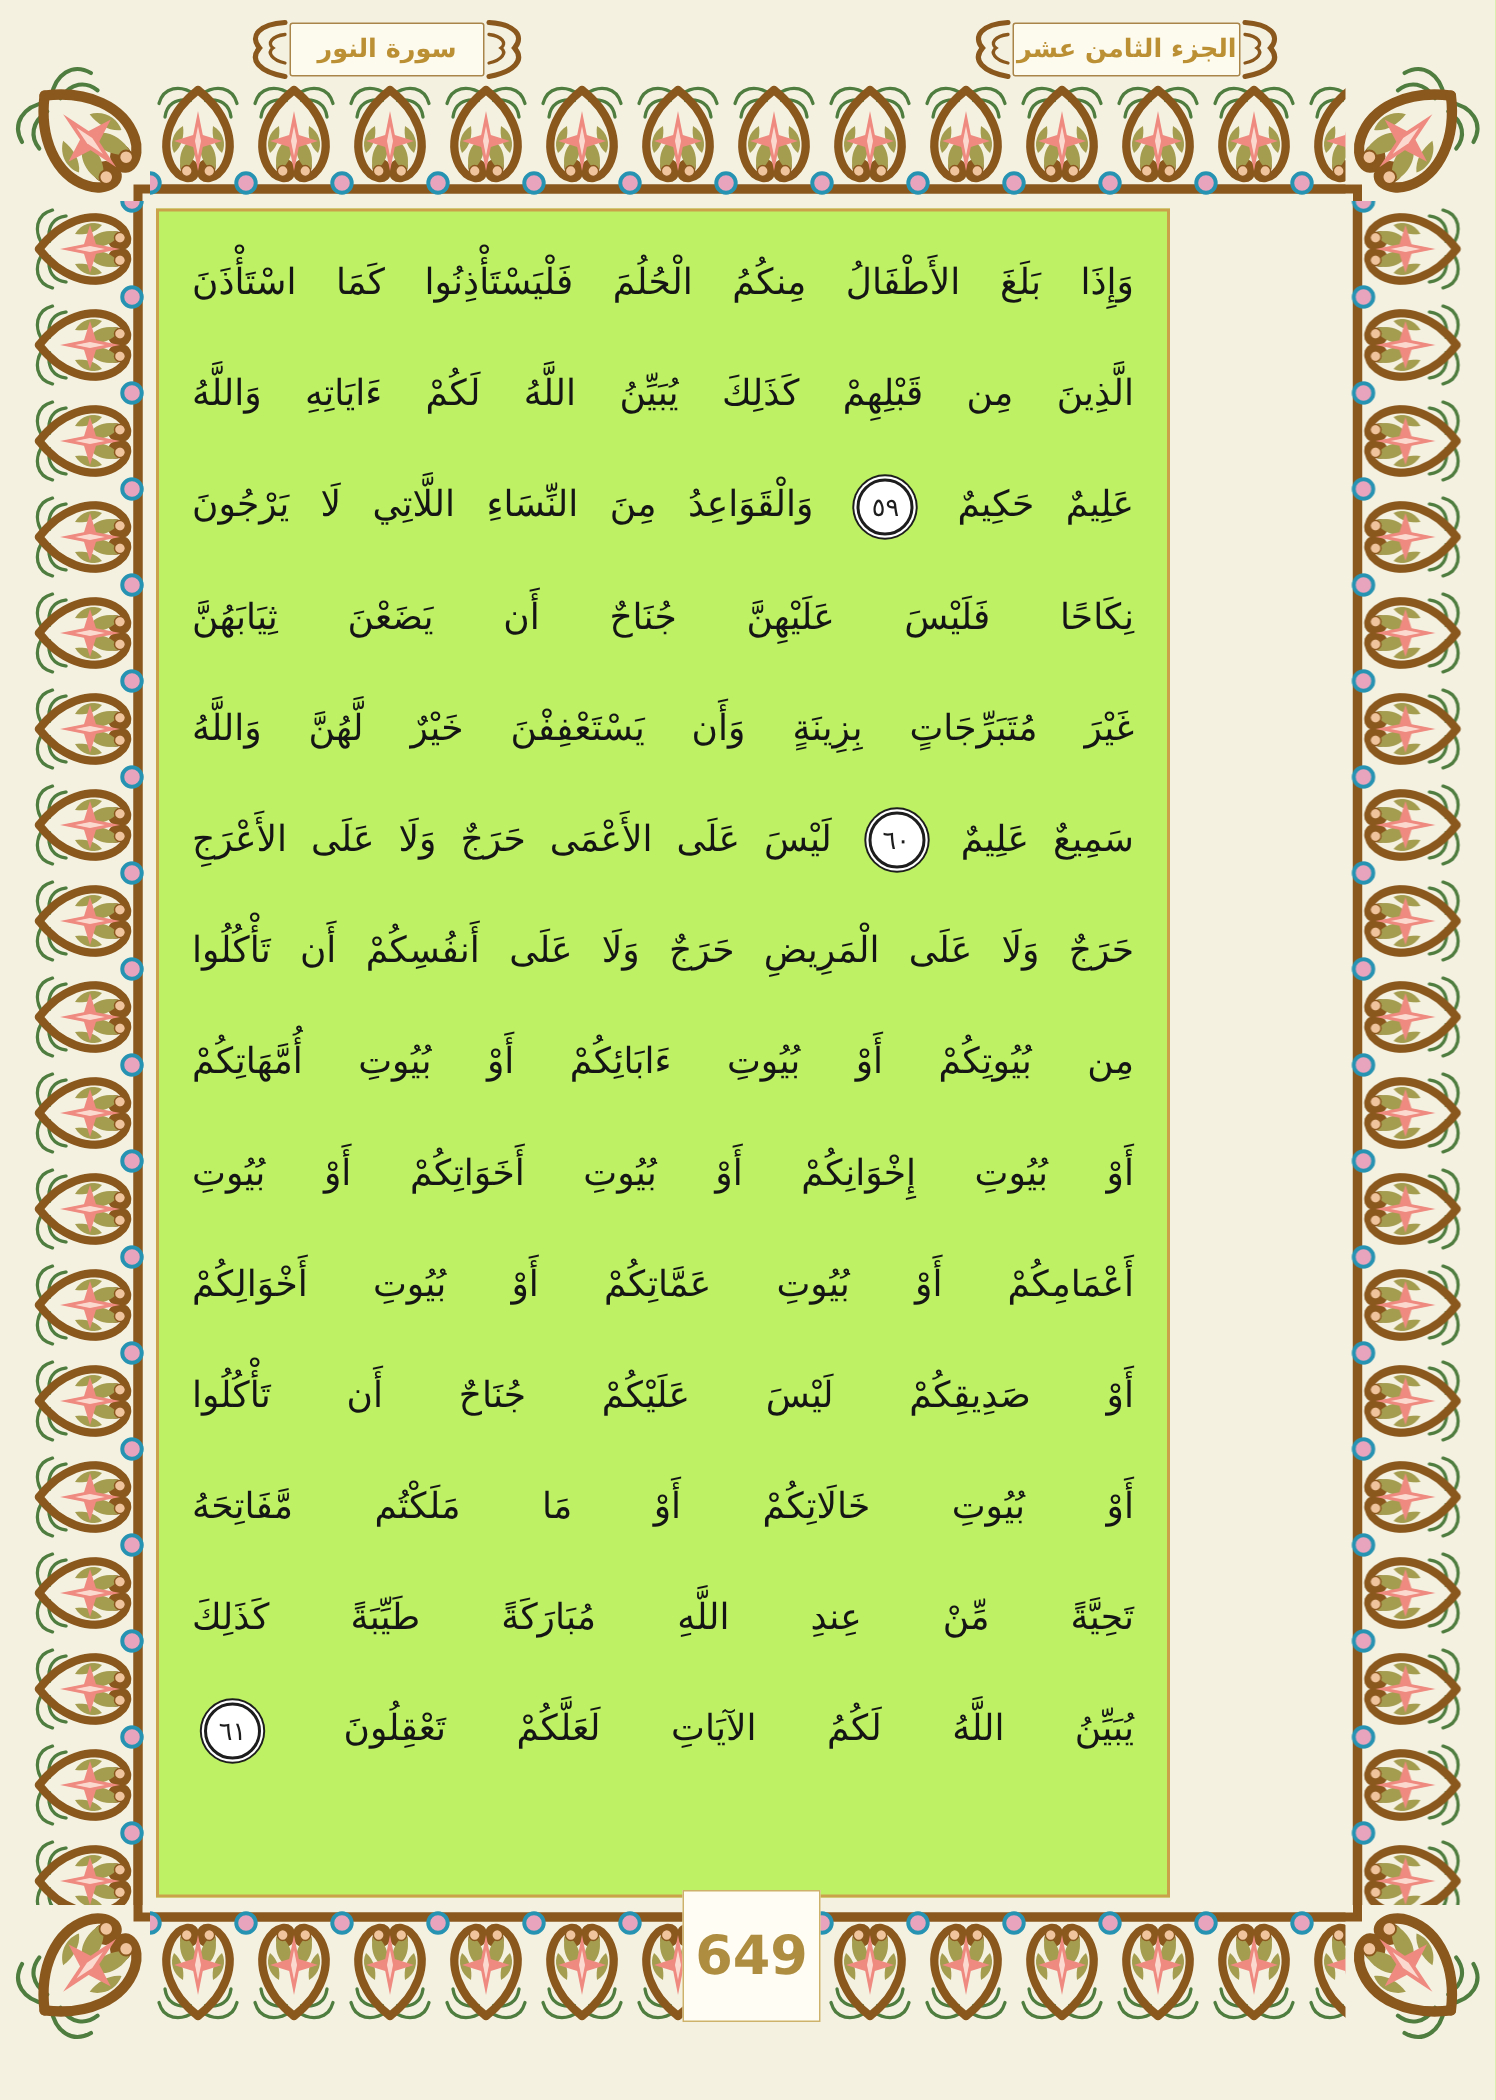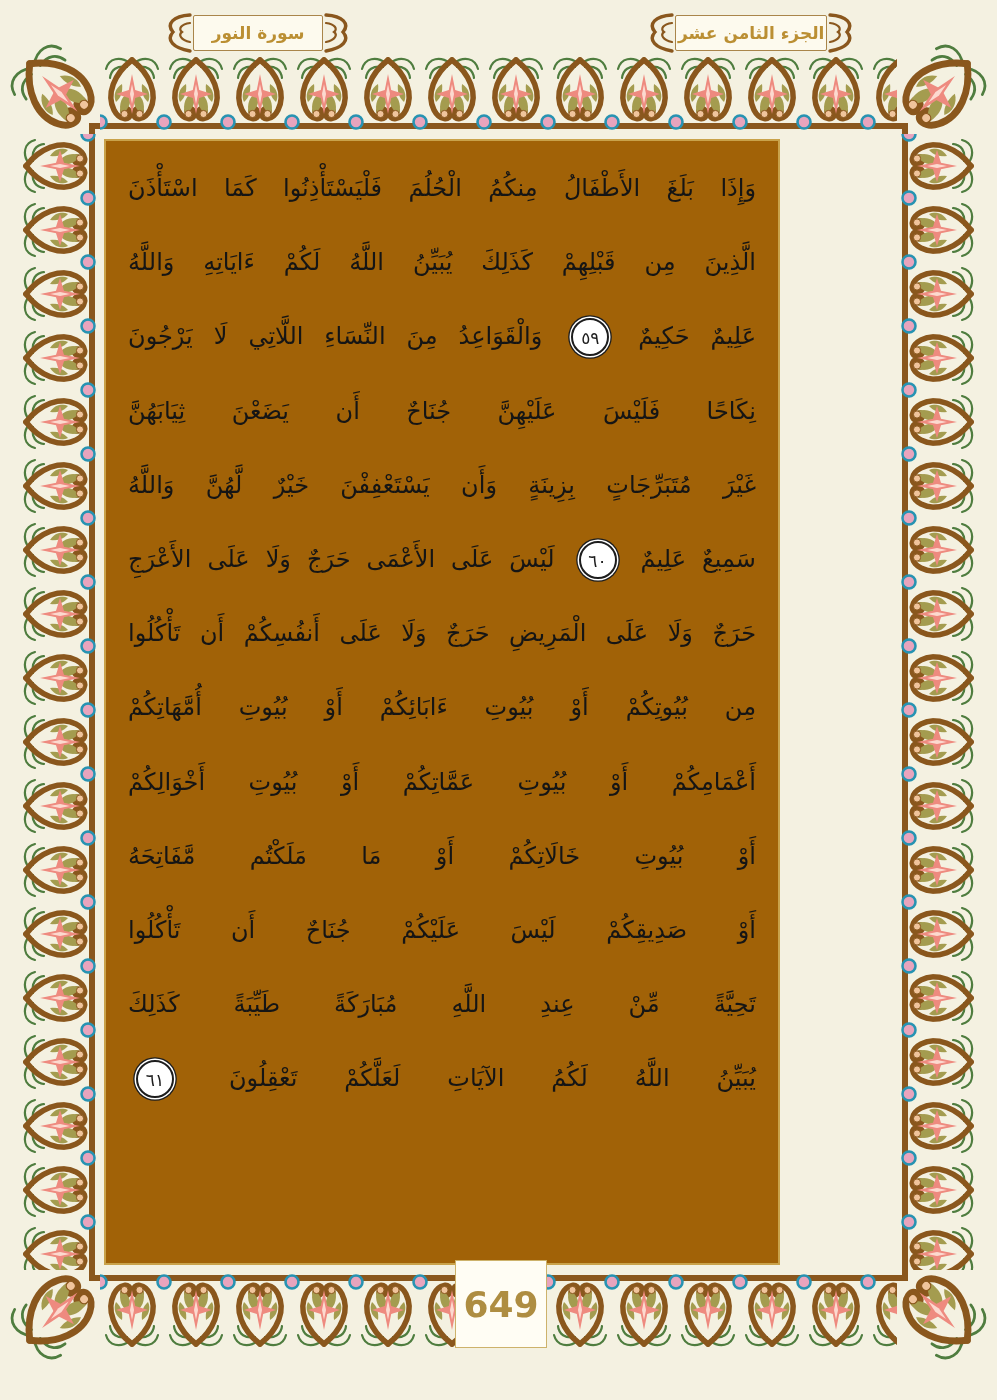--- a/index.html
+++ b/index.html
@@ -16,21 +16,21 @@
     background:#fdfaee;border:1.2px solid #a9854a;border-radius:2px;
     display:flex;align-items:center;justify-content:center;
     padding:2px 2px;
     color:#bb8f33;font-size:17px;font-weight:bold;direction:rtl;
   }
   .bracket{width:30px;height:44px;flex:0 0 auto;}
 
   
   #text-panel{
     position:absolute;left:104px;top:139px;width:676px;height:1126px;
-    box-sizing:border-box;background:#a16207;border:2px solid #c9a24a;
+    box-sizing:border-box;background:#bef264;border:2px solid #c9a24a;
     padding:10px 22px 0 22px;z-index:2;
   }
   .qline{
     direction:rtl;unicode-bidi:embed;
     height:74.2px;line-height:74.2px;
     text-align:justify;text-align-last:justify;
     font-size:24px;color:#151515;
     white-space:nowrap;overflow:visible;
   }
   .qline span.seg{white-space:normal;}
@@ -131,23 +131,24 @@
 
   <div id="text-panel" dir="rtl" lang="ar">
       <div class="qline"><span class="seg">وَإِذَا بَلَغَ الأَطْفَالُ مِنكُمُ الْحُلُمَ فَلْيَسْتَأْذِنُوا كَمَا اسْتَأْذَنَ</span></div>
       <div class="qline"><span class="seg">الَّذِينَ مِن قَبْلِهِمْ كَذَلِكَ يُبَيِّنُ اللَّهُ لَكُمْ ءَايَاتِهِ وَاللَّهُ</span></div>
       <div class="qline"><span class="seg">عَلِيمٌ حَكِيمٌ</span> <span class="verse-badge">٥٩</span> <span class="seg">وَالْقَوَاعِدُ مِنَ النِّسَاءِ اللَّاتِي لَا يَرْجُونَ</span></div>
       <div class="qline"><span class="seg">نِكَاحًا فَلَيْسَ عَلَيْهِنَّ جُنَاحٌ أَن يَضَعْنَ ثِيَابَهُنَّ</span></div>
       <div class="qline"><span class="seg">غَيْرَ مُتَبَرِّجَاتٍ بِزِينَةٍ وَأَن يَسْتَعْفِفْنَ خَيْرٌ لَّهُنَّ وَاللَّهُ</span></div>
       <div class="qline"><span class="seg">سَمِيعٌ عَلِيمٌ</span> <span class="verse-badge">٦٠</span> <span class="seg">لَيْسَ عَلَى الأَعْمَى حَرَجٌ وَلَا عَلَى الأَعْرَجِ</span></div>
       <div class="qline"><span class="seg">حَرَجٌ وَلَا عَلَى الْمَرِيضِ حَرَجٌ وَلَا عَلَى أَنفُسِكُمْ أَن تَأْكُلُوا</span></div>
       <div class="qline"><span class="seg">مِن بُيُوتِكُمْ أَوْ بُيُوتِ ءَابَائِكُمْ أَوْ بُيُوتِ أُمَّهَاتِكُمْ</span></div>
+      <div class="qline"><span class="seg">أَوْ بُيُوتِ إِخْوَانِكُمْ أَوْ بُيُوتِ أَخَوَاتِكُمْ أَوْ بُيُوتِ</span></div>
       <div class="qline"><span class="seg">أَعْمَامِكُمْ أَوْ بُيُوتِ عَمَّاتِكُمْ أَوْ بُيُوتِ أَخْوَالِكُمْ</span></div>
+      <div class="qline"><span class="seg">أَوْ صَدِيقِكُمْ لَيْسَ عَلَيْكُمْ جُنَاحٌ أَن تَأْكُلُوا</span></div>
       <div class="qline"><span class="seg">أَوْ بُيُوتِ خَالَاتِكُمْ أَوْ مَا مَلَكْتُم مَّفَاتِحَهُ</span></div>
-      <div class="qline"><span class="seg">أَوْ صَدِيقِكُمْ لَيْسَ عَلَيْكُمْ جُنَاحٌ أَن تَأْكُلُوا</span></div>
       <div class="qline"><span class="seg">تَحِيَّةً مِّنْ عِندِ اللَّهِ مُبَارَكَةً طَيِّبَةً كَذَلِكَ</span></div>
       <div class="qline"><span class="seg">يُبَيِّنُ اللَّهُ لَكُمُ الآيَاتِ لَعَلَّكُمْ تَعْقِلُونَ</span> <span class="verse-badge">٦١</span></div>
     </div>
 
   <div id="page-number-box">
     <span>649</span>
   </div>
 
 </div>
 

